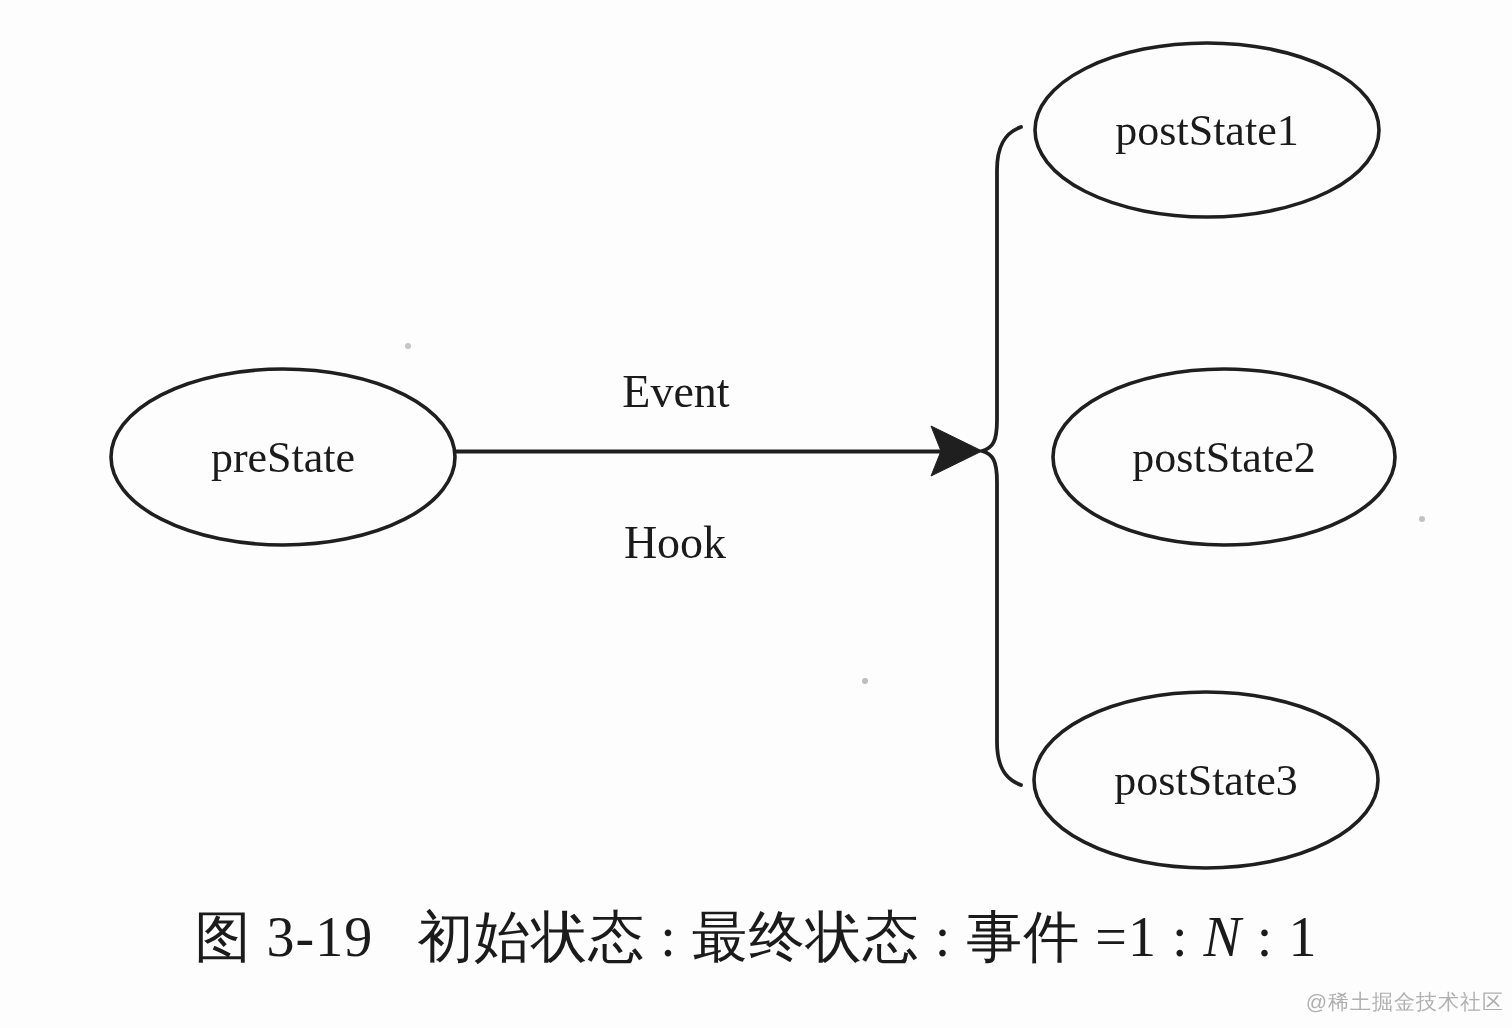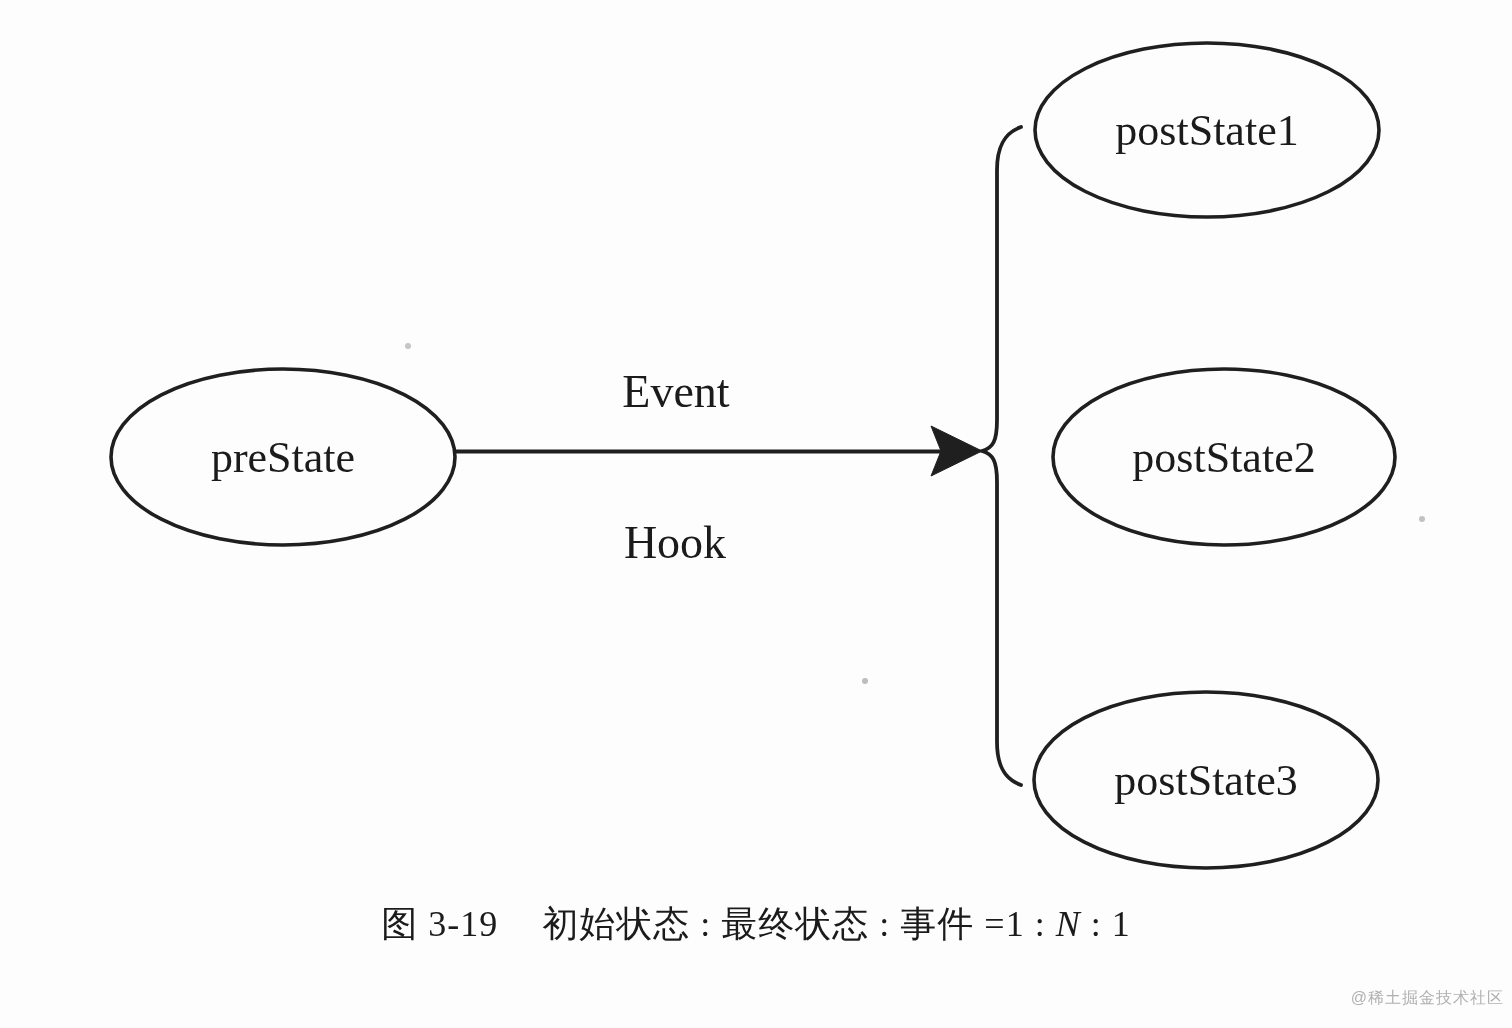--- a/index.html
+++ b/index.html
@@ -29,38 +29,38 @@
     font-family: "Liberation Serif", "DejaVu Serif", serif;
     font-size: 46px;
     fill: #1b1b1b;
   }
   .caption {
     position: absolute;
     left: 0;
     top: 900px;
     width: 100%;
     text-align: center;
-    font-size: 36px;
+    font-size: 56px;
     color: #1b1b1b;
     letter-spacing: 1px;
     white-space: nowrap;
   }
   .caption .figure-number {
     margin-right: 44px;
   }
   .caption .var-n {
     font-style: italic;
     font-family: "Liberation Serif", "DejaVu Serif", serif;
   }
   .watermark {
     position: absolute;
     right: 8px;
     top: 988px;
     font-family: "Liberation Sans", "DejaVu Sans", sans-serif;
-    font-size: 16px;
+    font-size: 21px;
     color: #b0b0b0;
     letter-spacing: 1px;
   }
 </style>
 </head>
 <body>
 
 <div class="page">
 
   <svg class="diagram-svg" width="1512" height="1028" viewBox="0 0 1512 1028">

